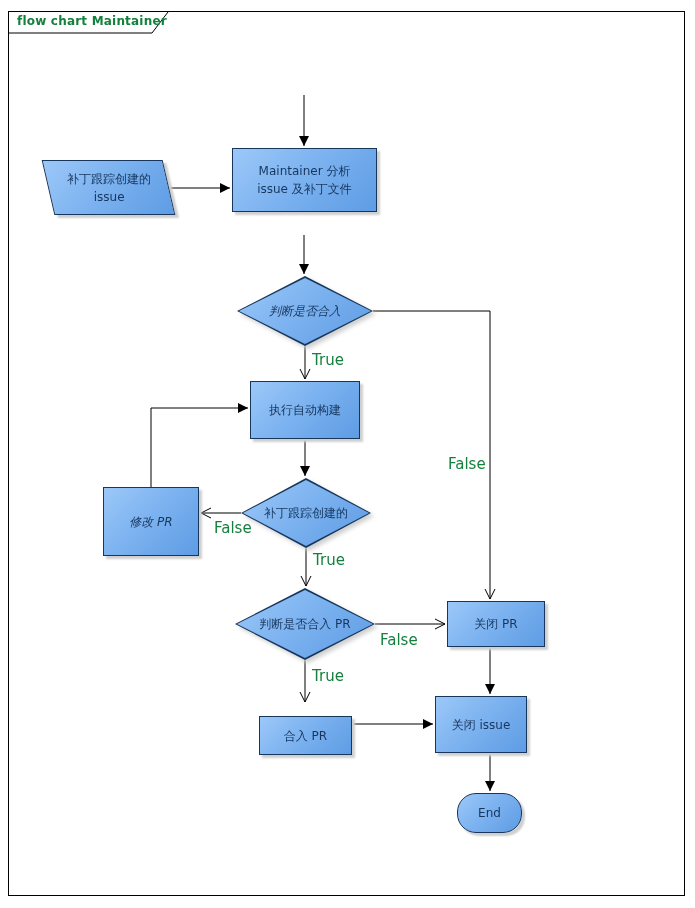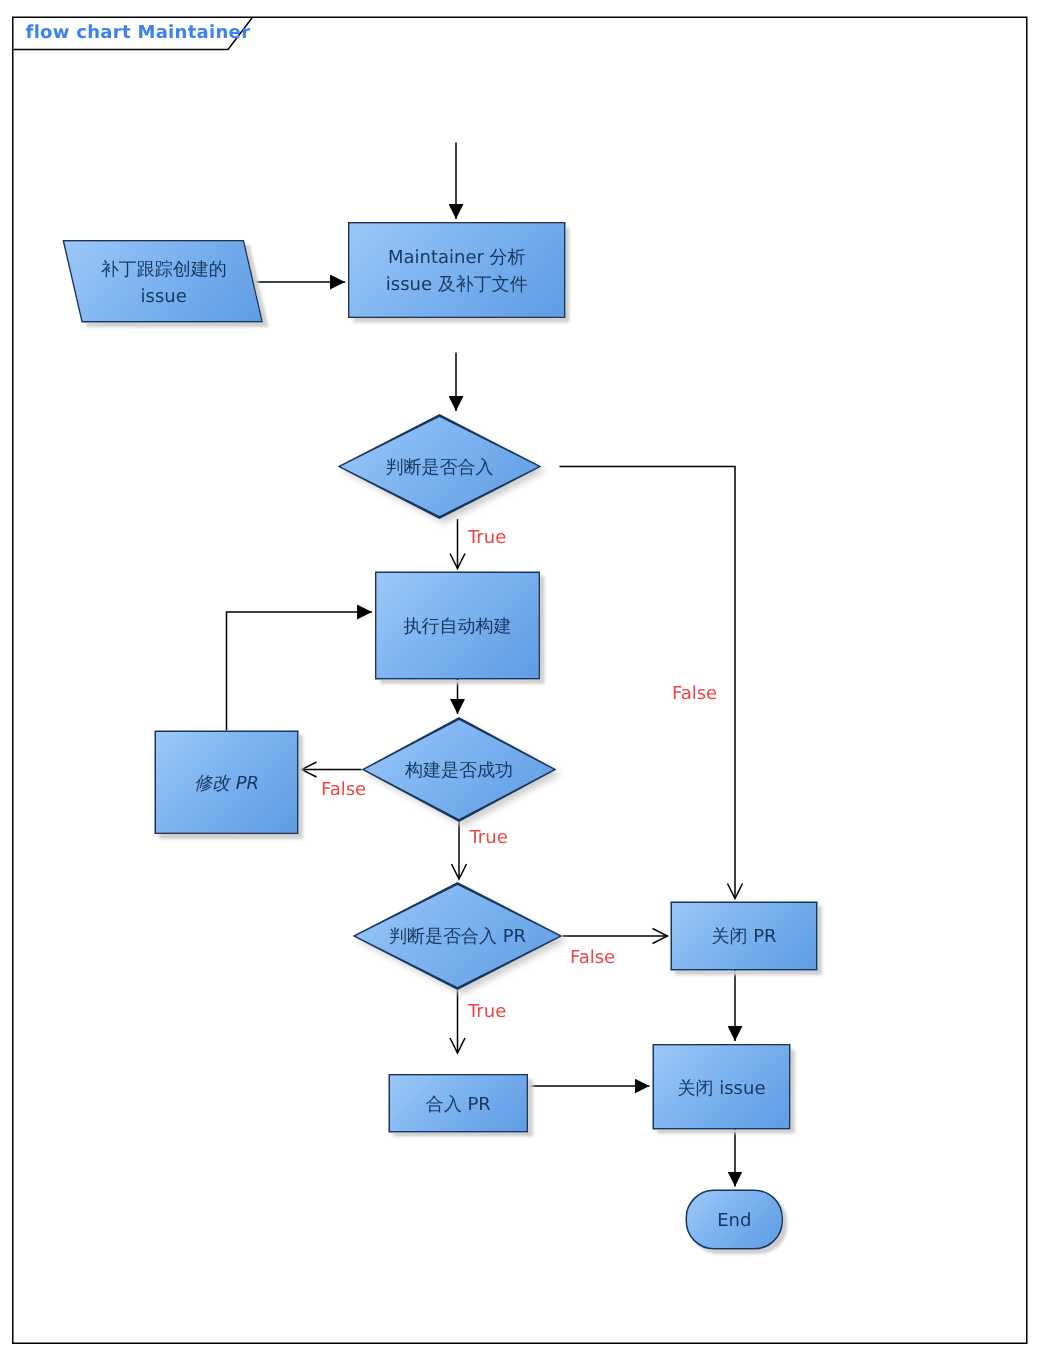--- a/index.html
+++ b/index.html
@@ -5,21 +5,21 @@
   html,body{margin:0;padding:0;background:#fff;}
   .canvas{
     position:relative;width:695px;height:908px;background:#ffffff;
     font-family:"DejaVu Sans","Liberation Sans",sans-serif;overflow:hidden;
   }
   .frame{
     position:absolute;left:8px;top:11px;width:677px;height:885px;
     border:1px solid #000;box-sizing:border-box;background:#fff;
   }
   .tab-text{
-    position:absolute;left:17px;top:14px;font-size:12px;font-weight:bold;color:#3b82f6;
+    position:absolute;left:17px;top:14px;font-size:12px;font-weight:bold;color:#15803d;
     letter-spacing:.2px;white-space:nowrap;
   }
   
   .node{
     position:absolute;display:flex;align-items:center;justify-content:center;
     text-align:center;font-size:12px;color:#17365D;box-sizing:border-box;
     background:linear-gradient(135deg,#9cc8f8 0%,#7db3f0 45%,#5e9ce4 100%);
     border:1px solid #16365c;box-shadow:3px 3px 2px #cfcfcf;line-height:1.5;
   }
   .stadium{border-radius:19px;}
@@ -27,21 +27,21 @@
   .unskew{transform:skewX(-13deg);}
   
   .diamond{position:absolute;filter:drop-shadow(3px 3px 2px #cfcfcf);}
   .diamond .db{position:absolute;inset:0;background:#16365c;
     clip-path:polygon(50% 0,100% 50%,50% 100%,0 50%);}
   .diamond .df{position:absolute;inset:2px;
     background:linear-gradient(135deg,#9cc8f8 0%,#7db3f0 45%,#5e9ce4 100%);
     clip-path:polygon(50% 0,100% 50%,50% 100%,0 50%);}
   .diamond .dl{position:absolute;inset:0;display:flex;align-items:center;
     justify-content:center;font-size:12px;color:#17365D;text-align:center;white-space:nowrap;}
-  .elabel{position:absolute;font-size:12px;color:#ef4444;white-space:nowrap;}
+  .elabel{position:absolute;font-size:15px;color:#15803d;white-space:nowrap;}
   .wires{position:absolute;left:0;top:0;pointer-events:none;}
 </style>
 </head>
 <body>
 
 <div class="canvas">
 
   <div class="frame"></div>
 
   <svg class="wires" width="695" height="908" viewBox="0 0 695 908">
@@ -78,38 +78,38 @@
 
 
   <div class="node para" style="left:48px;top:160px;width:121px;height:55px;">
     <div class="unskew" style="width:100px;">补丁跟踪创建的 issue</div>
   </div>
 
   <div class="node" style="left:232px;top:148px;width:145px;height:64px;">
     <div style="width:112px;">Maintainer 分析 issue 及补丁文件</div>
   </div>
 
-  <div class="diamond" style="left:225px;top:276px;width:136px;height:70px;">
+  <div class="diamond" style="left:237px;top:276px;width:136px;height:70px;font-style:italic;">
     <div class="db"></div>
     <div class="df"></div>
     <div class="dl">判断是否合入</div>
   </div>
 
-  <div class="node" style="left:250px;top:381px;width:110px;height:72px;align-items:center;">
+  <div class="node" style="left:250px;top:381px;width:110px;height:58px;align-items:center;">
     <span>执行自动构建</span>
   </div>
 
   <div class="node" style="left:103px;top:487px;width:96px;height:69px;font-style:italic;">
     <span>修改 PR</span>
   </div>
 
   <div class="diamond" style="left:241px;top:478px;width:130px;height:70px;">
     <div class="db"></div>
     <div class="df"></div>
-    <div class="dl">构建是否成功</div>
+    <div class="dl">补丁跟踪创建的</div>
   </div>
 
   <div class="diamond" style="left:235px;top:588px;width:140px;height:72px;">
     <div class="db"></div>
     <div class="df"></div>
     <div class="dl">判断是否合入 PR</div>
   </div>
 
   <div class="node" style="left:447px;top:601px;width:98px;height:46px;">
     <span>关闭 PR</span>

